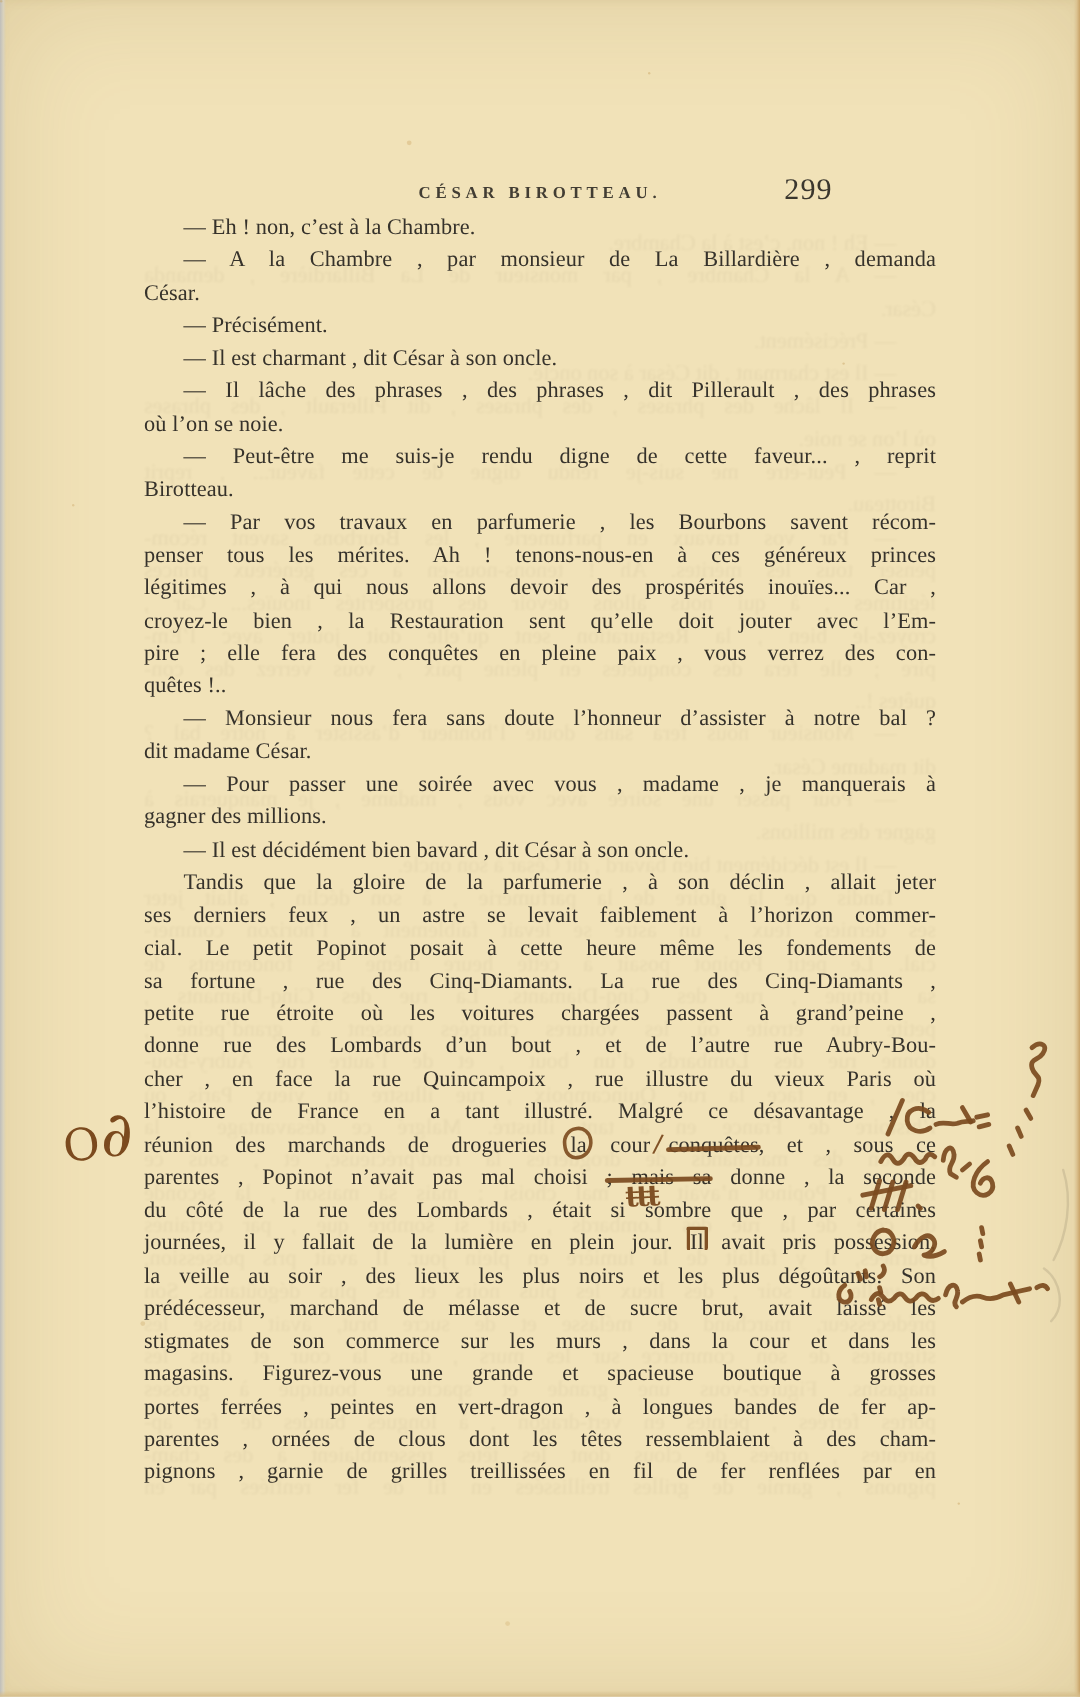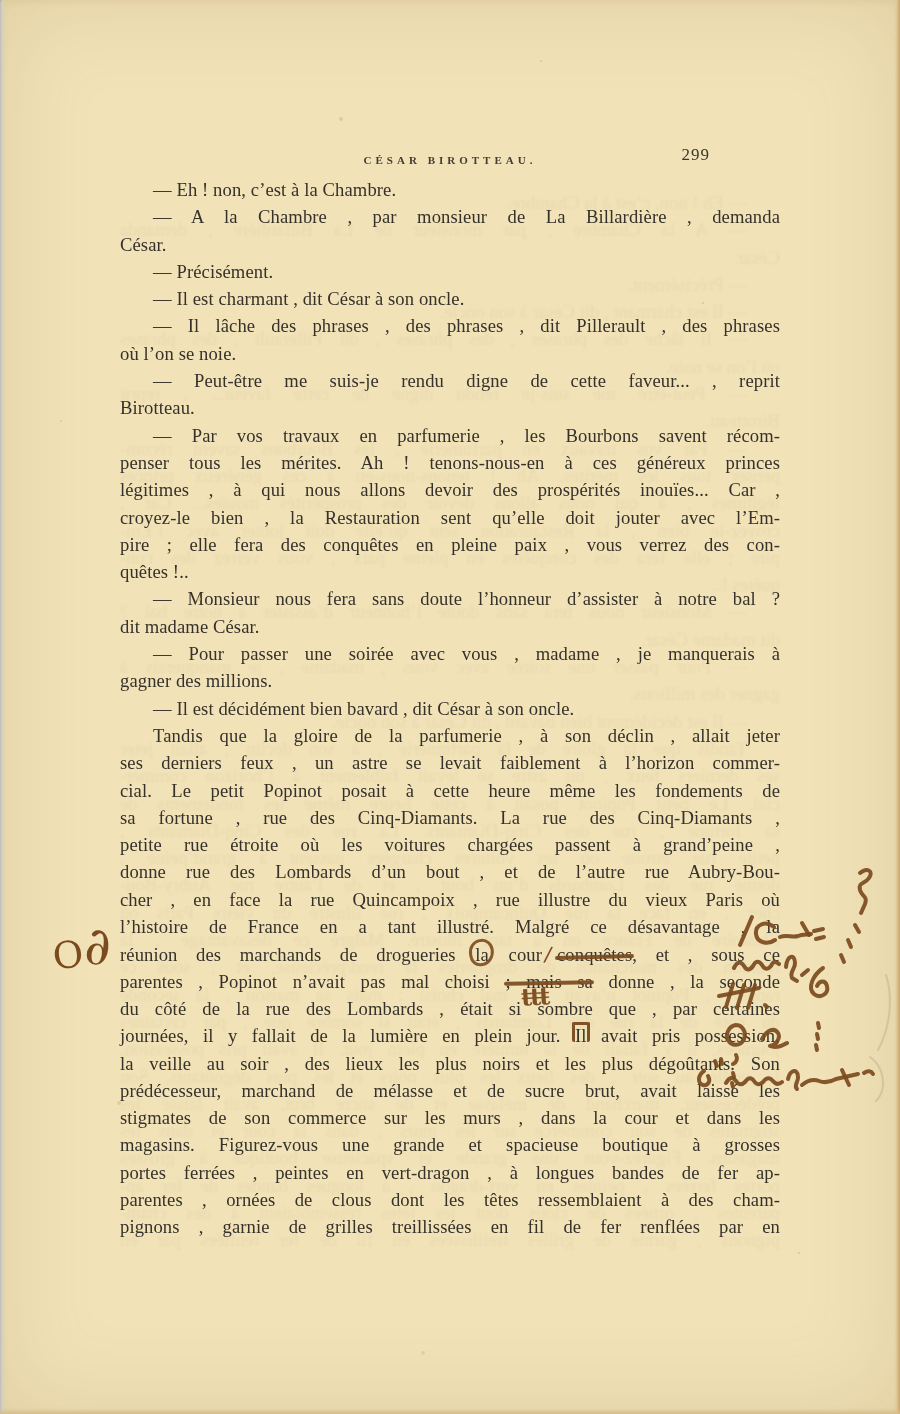--- a/index.html
+++ b/index.html
@@ -20,22 +20,22 @@
     background:linear-gradient(rgba(214,189,138,0),#d6bd8a);}
   
   .flecks{position:absolute;left:0;top:0;width:2px;height:2px;border-radius:50%;
     background:#c9a96b;opacity:.55;
     box-shadow:340px 118px 0 1px #d9b97f,702px 302px 0 0 #cfae72,198px 598px 0 1px #d4b478,
     622px 902px 0 0 #c9a768,118px 1102px 0 1px #d8bc85,798px 1252px 0 0 #d0ad70,
     422px 1352px 0 1px #ddc28a,540px 60px 0 0 #d2b074,60px 420px 0 0 #d6b67c;}
   
   .header{position:absolute;left:120px;top:147px;width:660px;height:34px;}
   .header-title{position:absolute;left:50%;transform:translateX(-50%);top:7px;
-    font-size:11px;font-weight:bold;letter-spacing:4px;color:#423d33;white-space:nowrap;}
-  .page-number{position:absolute;right:70px;top:-2px;font-size:17px;color:#3b372e;letter-spacing:1px;}
+    font-size:14px;font-weight:bold;letter-spacing:4px;color:#423d33;white-space:nowrap;}
+  .page-number{position:absolute;right:86px;top:-2px;font-size:25px;color:#3b372e;letter-spacing:1px;}
   
   .textblock{position:absolute;left:120px;top:176px;width:660px;color:#36322b;
     font-size:18.6px;letter-spacing:.1px;}
   .line{height:27.3px;line-height:27.3px;text-align:justify;text-align-last:justify;overflow:visible;position:relative;}
   .line.end{text-align-last:left;}
   .line.ind{padding-left:33px;}
   
   .bleed{position:absolute;left:120px;top:189px;width:660px;color:#4a3c1c;
     font-size:18.6px;opacity:.055;filter:blur(.8px);transform:scaleX(-1);pointer-events:none;}
   

